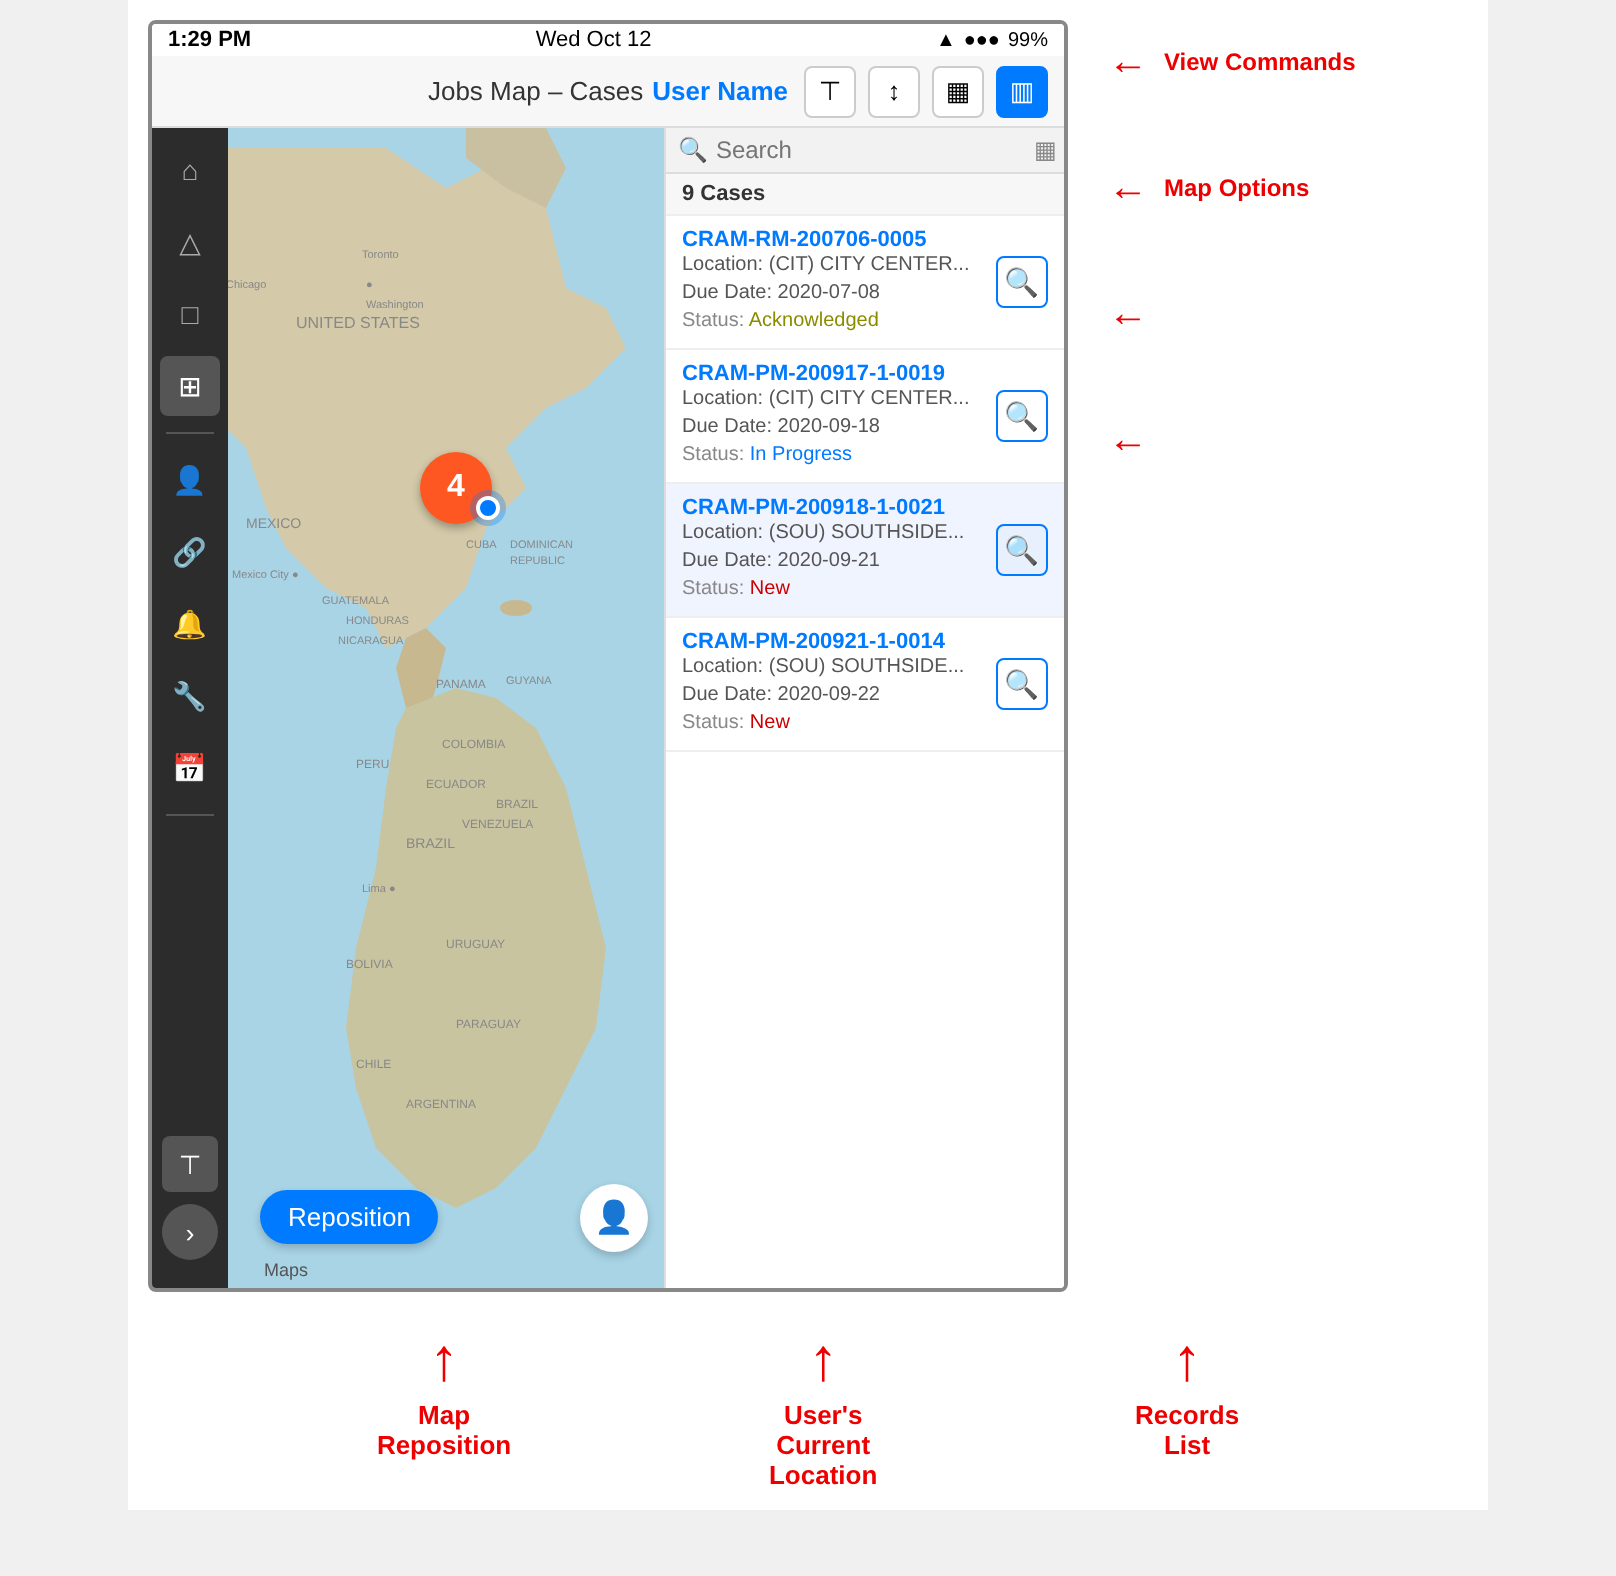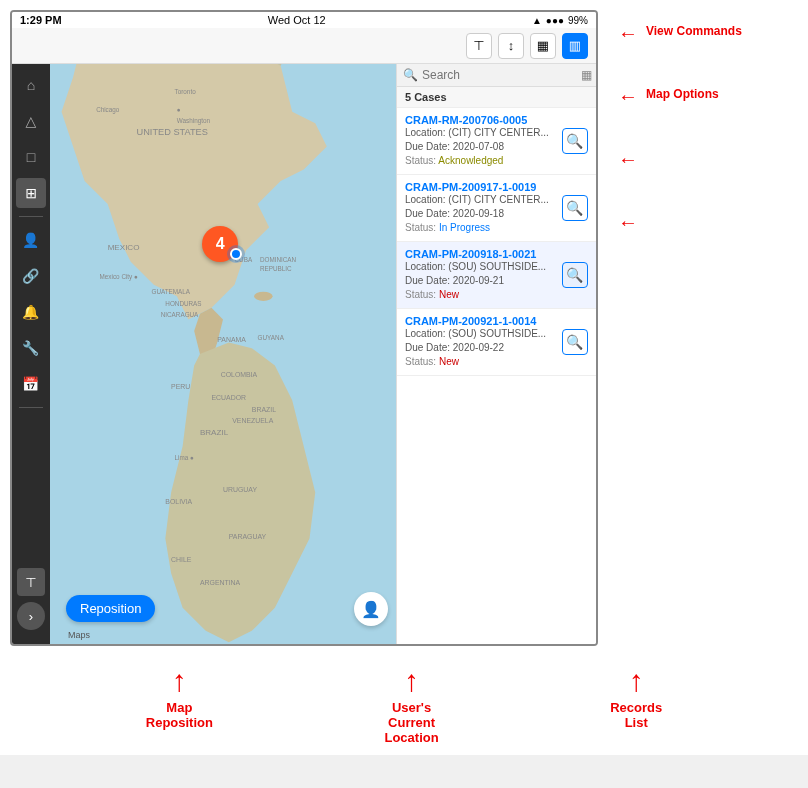--- a/index.html
+++ b/index.html
@@ -345,21 +345,21 @@
       font-size: 14px;
       color: #007aff;
       align-self: center;
     }
     .record-zoom-btn.highlighted {
       background: #e8f0fe;
     }
 
     
     .page-wrapper {
-      width: 808px;
+      width: 680px;
       background: #fff;
       display: flex;
       flex-direction: column;
     }
     .top-section {
       display: flex;
       gap: 0;
     }
     .ipad-area {
       flex: 1;
@@ -430,20 +430,25 @@
           <span class="status-bar-left">1:29 PM</span>
           <span>Wed Oct 12</span>
           <div class="status-bar-right">
             <span>▲</span>
             <span>●●●</span>
             <span>99%</span>
           </div>
         </div>
 
         <div class="header-bar">
+          <div>
+            <span style="font-size:13px;color:#333;font-weight:500;">Jobs Map – Cases</span>
+            <span> </span>
+            <span class="header-username">User Name</span>
+          </div>
           <div class="header-icons">
             <div class="header-icon-btn" title="Filter">
               <span>⊤</span>
             </div>
             <div class="header-icon-btn" title="Sort">
               <span>↕</span>
             </div>
             <div class="header-icon-btn" title="Calendar">
               <span>▦</span>
             </div>
@@ -539,21 +544,21 @@
 
           <div class="records-panel">
 
             <div class="search-bar">
               <span style="font-size:12px;color:#888;margin-right:4px;">🔍</span>
               <input class="search-input" type="text" placeholder="Search" style="">
               <span class="barcode-icon">▦</span>
             </div>
 
             <div class="cases-count">
-              <span>5 Cases</span>
+              <span>9 Cases</span>
             </div>
 
             <div class="records-list">
 
               <div class="record-item">
                 <div class="record-info">
                   <div class="record-id">CRAM-RM-200706-0005</div>
                   <div class="record-field">Location: (CIT) CITY CENTER...</div>
                   <div class="record-field">Due Date: 2020-07-08</div>
                   <div class="record-field">

